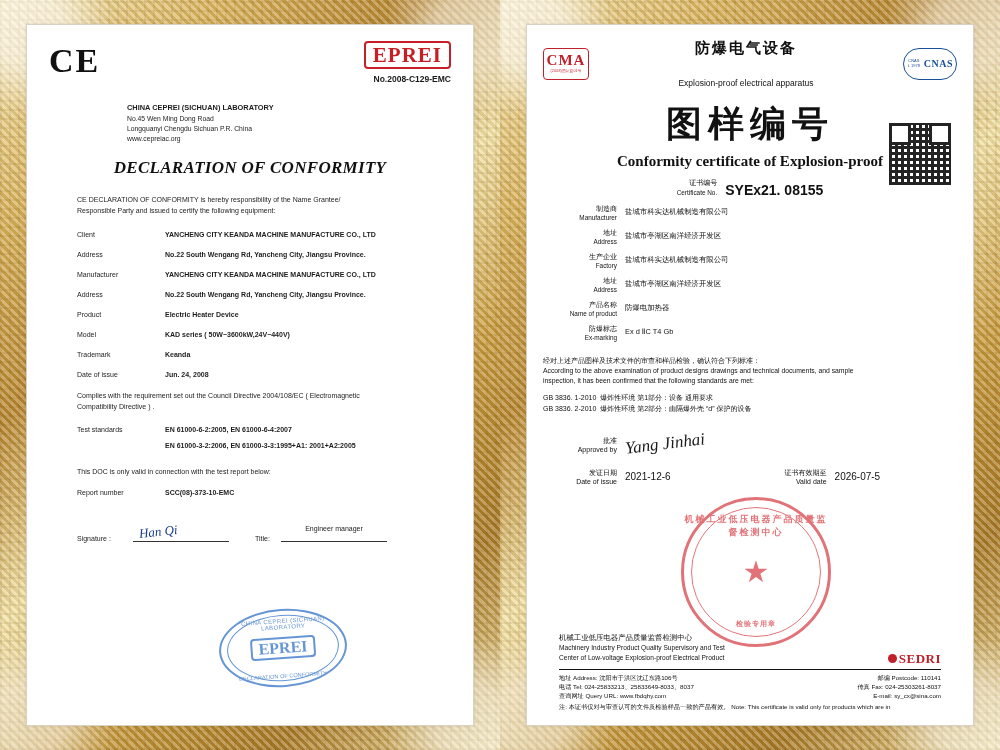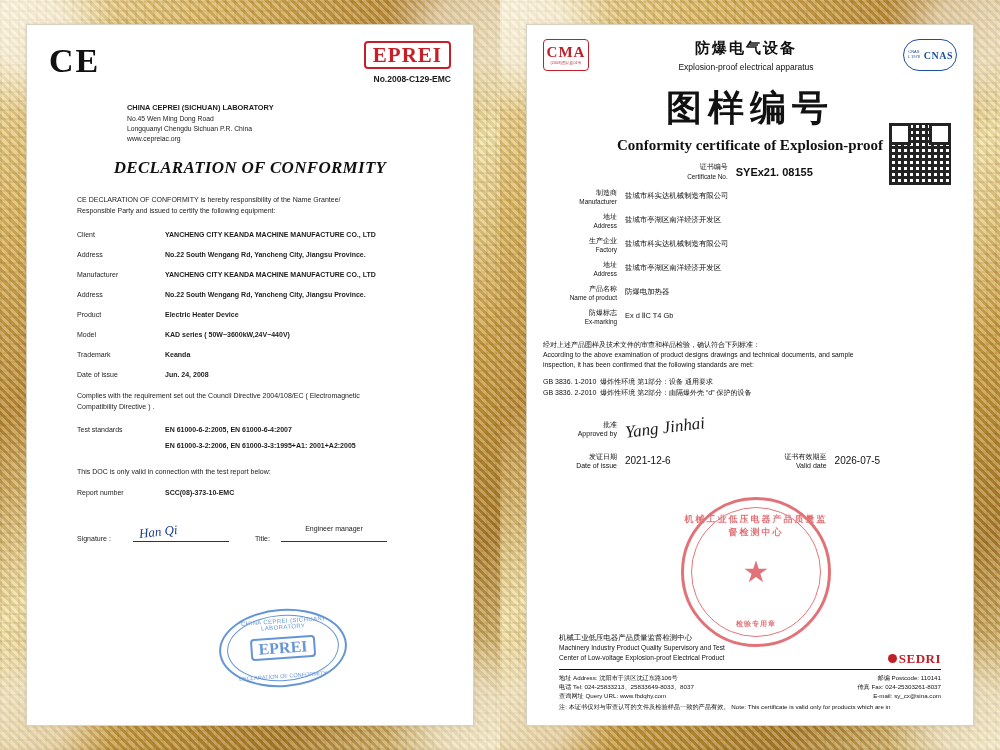--- a/index.html
+++ b/index.html
@@ -111,51 +111,51 @@
     transform:rotate(-4deg);
   }
   .stamp .mid{
     position:absolute;left:50%;top:50%;transform:translate(-50%,-50%) rotate(-4deg);
     color:#3a78c9;font-family:"Liberation Serif",serif;font-weight:700;font-size:16px;
     border:2px solid #3a78c9;border-radius:4px;padding:0 6px;
   }
 
   
   .r-pad{position:absolute;left:16px;right:16px;top:14px;bottom:8px;}
-  .r-head{display:flex;justify-content:space-between;}
+  .r-head{display:flex;align-items:center;justify-content:space-between;}
   .cma{
     width:44px;height:30px;border:1.5px solid #c0202a;border-radius:4px;color:#c0202a;
     display:flex;flex-direction:column;align-items:center;justify-content:center;line-height:1;
   }
   .cma .big{font-family:"Liberation Serif",serif;font-weight:700;font-size:15px;letter-spacing:1px;}
   .cma .small{font-size:3.6px;margin-top:2px;letter-spacing:.2px;}
   .r-head-mid{text-align:center;flex:1;}
   .r-head-mid .cn{font-size:15px;font-weight:700;color:#111;letter-spacing:2px;}
-  .r-head-mid .en{font-size:8.5px;color:#111;margin-top:4px;}
+  .r-head-mid .en{font-size:8.5px;color:#111;margin-top:20px;}
   .cnas{
     width:54px;height:32px;border:1.5px solid #1a4f9c;border-radius:16px;color:#1a4f9c;
     display:flex;align-items:center;justify-content:center;gap:3px;padding:0 3px;box-sizing:border-box;
   }
   .cnas .hex{font-size:4px;line-height:4.6px;text-align:center;}
   .cnas .nm{font-family:"Liberation Serif",serif;font-weight:700;font-size:10px;letter-spacing:.5px;}
   .r-title-cn{
     text-align:center;font-size:36px;font-weight:700;color:#111;letter-spacing:6px;margin-top:12px;
     font-family:"Liberation Serif",serif;
   }
   .r-title-en{
     text-align:center;font-family:"Liberation Serif",serif;font-weight:700;font-size:15px;
     color:#111;margin-top:4px;
   }
   .certno{
     display:flex;justify-content:center;align-items:flex-start;gap:8px;margin-top:8px;font-size:7px;color:#111;
   }
   .certno .lbl{text-align:right;line-height:10px;}
   .certno .lbl .cn{font-size:7px;}
   .certno .lbl .en{font-size:6.4px;}
-  .certno .val{font-weight:700;font-size:11px;padding-top:4px;}
+  .certno .val{font-weight:700;font-size:14px;padding-top:4px;}
   .qr{
     position:absolute;right:6px;top:84px;width:62px;height:62px;
     background:
       repeating-linear-gradient(0deg,#111 0 3px,transparent 3px 6px),
       repeating-linear-gradient(90deg,#111 0 3px,transparent 3px 6px);
     background-color:#fff;opacity:.92;
   }
   .qr::before,.qr::after{
     content:"";position:absolute;width:16px;height:16px;border:3px solid #111;background:#fff;
   }

